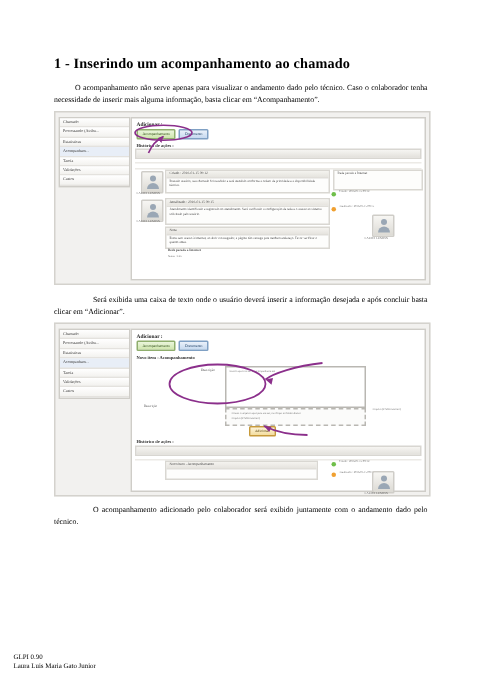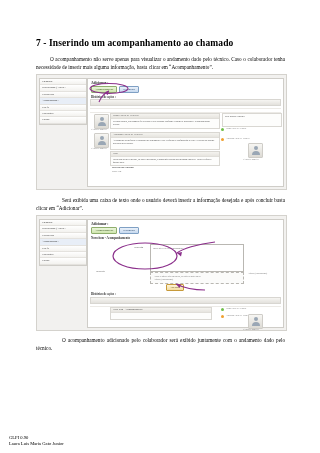--- a/index.html
+++ b/index.html
@@ -244,21 +244,21 @@
     position: absolute;
     pointer-events: none;
   }
   .annot svg { display: block; overflow: visible; }
 </style>
 </head>
 <body>
 
 <div class="page">
 
-  <div class="doc-title">7 - Inserindo um acompanhamento ao chamado</div>
+  <div class="doc-title">1 - Inserindo um acompanhamento ao chamado</div>
 
   <div class="para p1">O acompanhamento não serve apenas para visualizar o andamento dado pelo técnico. Caso o colaborador tenha necessidade de inserir mais alguma informação, basta clicar em “Acompanhamento”.</div>
 
   <div class="shot shot1">
 
     <div class="nav">
       <div class="nav-item">Chamado</div>
       <div class="nav-item">Processando (Atribu...</div>
       <div class="nav-item">Estatísticas</div>
       <div class="nav-item sel">Acompanham...</div>

